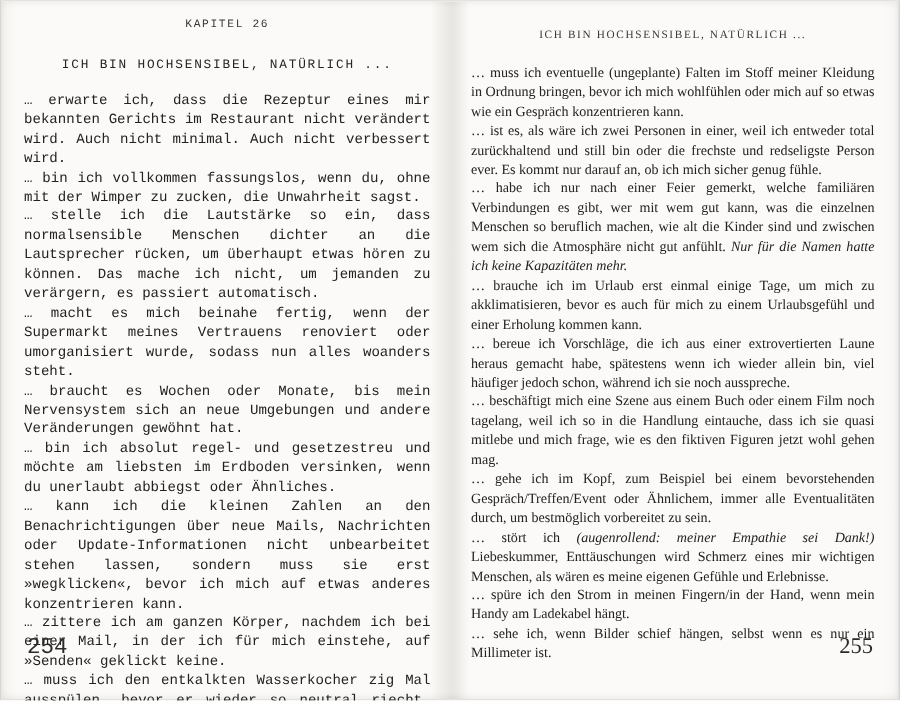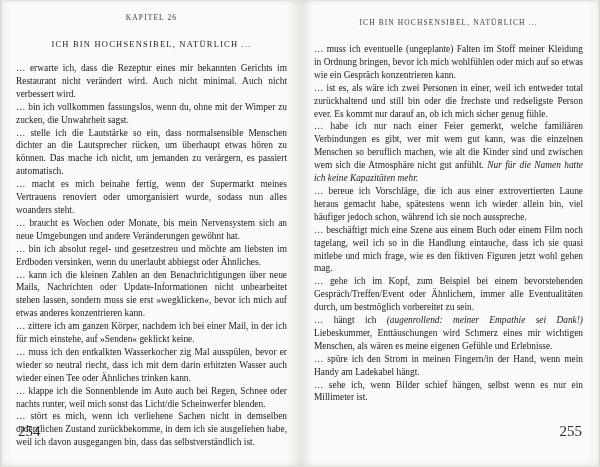--- a/index.html
+++ b/index.html
@@ -27,21 +27,21 @@
         #fbfaf8 588px, #f5f4f1 598px);
     box-shadow: inset 0 2px 4px rgba(0,0,0,0.04), inset 0 -2px 4px rgba(0,0,0,0.05);
     color: #232221;
   }
   .page {
     position: relative;
     width: 299px;
     height: 465px;
     box-sizing: border-box;
   }
-  .page.left  { padding: 12px 13px 0 15px; }
+  .page.left  { padding: 12px 13px 0 15px; font-family: Liberation Mono, monospace; }
   .page.right { padding: 17px 16px 0 14px; }
 
   .running-head {
     text-align: center;
     font-size: 7.5px;
     letter-spacing: 1.1px;
     color: #3a3938;
     white-space: nowrap;
   }
   .page.left .running-head { margin-bottom: 17px; }
@@ -101,23 +101,24 @@
       </div>
     <div class="page-number num-left">254</div>
   </div>
 
   <div class="page right">
     <div class="running-head">ICH BIN HOCHSENSIBEL, NATÜRLICH ...</div>
     <div class="body-text">
         <p class="item"><span>… muss ich eventuelle (ungeplante) Falten im Stoff meiner Kleidung in Ordnung bringen, bevor ich mich wohlfühlen oder mich auf so etwas wie ein Gespräch konzentrieren kann.</span></p>
         <p class="item"><span>… ist es, als wäre ich zwei Personen in einer, weil ich entweder total zurückhaltend und still bin oder die frechste und redseligste Person ever. Es kommt nur darauf an, ob ich mich sicher genug fühle.</span></p>
         <p class="item"><span>… habe ich nur nach einer Feier gemerkt, welche familiären Verbindungen es gibt, wer mit wem gut kann, was die einzelnen Menschen so beruflich machen, wie alt die Kinder sind und zwischen wem sich die Atmosphäre nicht gut anfühlt. </span><span class="it">Nur für die Namen hatte ich keine Kapazitäten mehr.</span></p>
+        <p class="item"><span>… brauche ich im Urlaub erst einmal einige Tage, um mich zu akklimatisieren, bevor es auch für mich zu einem Urlaubsgefühl und einer Erholung kommen kann.</span></p>
         <p class="item"><span>… bereue ich Vorschläge, die ich aus einer extrovertierten Laune heraus gemacht habe, spätestens wenn ich wieder allein bin, viel häufiger jedoch schon, während ich sie noch ausspreche.</span></p>
         <p class="item"><span>… beschäftigt mich eine Szene aus einem Buch oder einem Film noch tagelang, weil ich so in die Handlung eintauche, dass ich sie quasi mitlebe und mich frage, wie es den fiktiven Figuren jetzt wohl gehen mag.</span></p>
         <p class="item"><span>… gehe ich im Kopf, zum Beispiel bei einem bevorstehenden Gespräch/Treffen/Event oder Ähnlichem, immer alle Eventualitäten durch, um bestmöglich vorbereitet zu sein.</span></p>
-        <p class="item"><span>… hängt ich </span><span class="it">(augenrollend: meiner Empathie sei Dank!)</span><span> Liebeskummer, Enttäuschungen wird Schmerz eines mir wichtigen Menschen, als wären es meine eigenen Gefühle und Erlebnisse.</span></p>
+        <p class="item"><span>… stört ich </span><span class="it">(augenrollend: meiner Empathie sei Dank!)</span><span> Liebeskummer, Enttäuschungen wird Schmerz eines mir wichtigen Menschen, als wären es meine eigenen Gefühle und Erlebnisse.</span></p>
         <p class="item"><span>… spüre ich den Strom in meinen Fingern/in der Hand, wenn mein Handy am Ladekabel hängt.</span></p>
         <p class="item"><span>… sehe ich, wenn Bilder schief hängen, selbst wenn es nur ein Millimeter ist.</span></p>
       </div>
     <div class="page-number num-right">255</div>
   </div>
 
 </div>
 
 </body></html>

